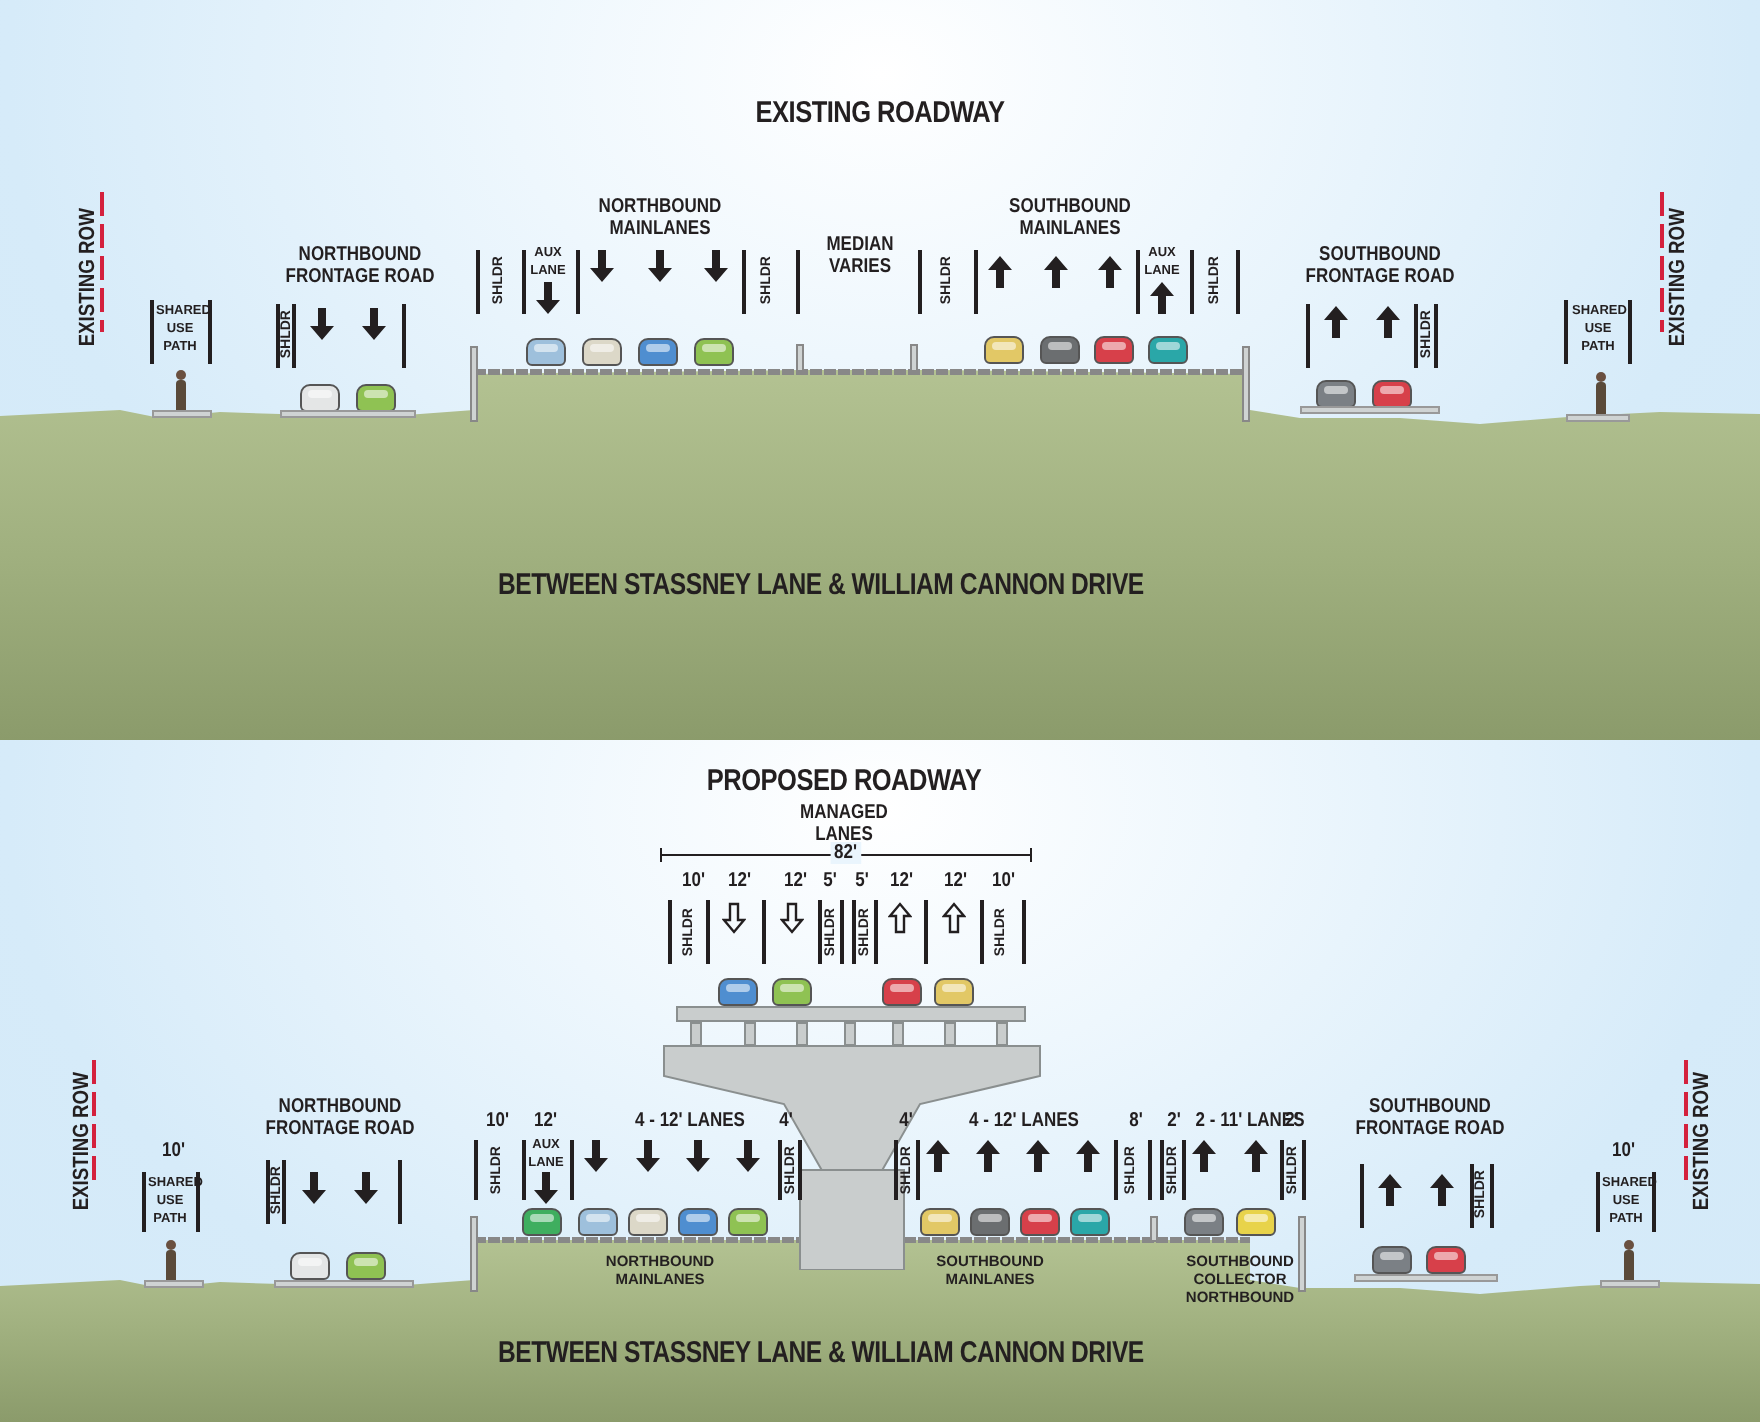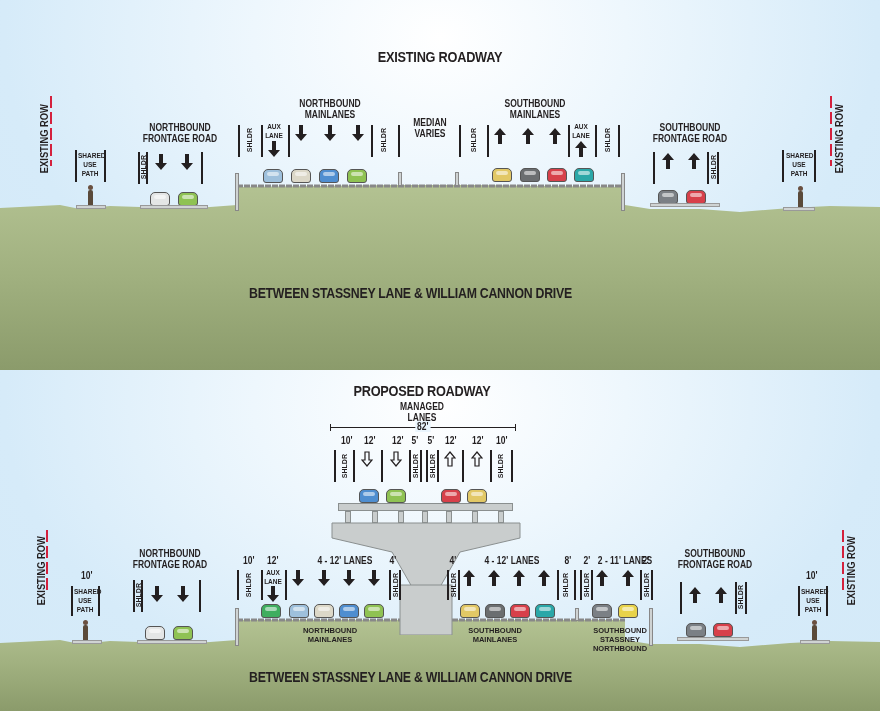--- a/index.html
+++ b/index.html
@@ -385,21 +385,21 @@
   <div class="vtext" style="left:643px;top:203px;">SHLDR</div>
   <div class="vline" style="left:651px;top:200px;height:30px;"></div>
 
   <div class="post" style="left:575px;top:238px;height:13px;"></div>
   <div class="car" style="left:592px;top:234px;background:#7b8085;"></div>
   <div class="car" style="left:618px;top:234px;background:#e8d34a;"></div>
   <div class="post" style="left:649px;top:238px;height:38px;"></div>
 
   <div class="lbl-sm" style="left:585px;top:256px;width:70px;font-size:7.5px;">
     <div>SOUTHBOUND</div>
-    <div>STASSNEY</div>
+    <div>COLLECTOR</div>
     <div>NORTHBOUND</div>
   </div>
 
   <div class="lbl" style="left:670px;top:178px;width:90px;">
     <div>SOUTHBOUND</div>
     <div>FRONTAGE ROAD</div>
   </div>
   <div class="vline" style="left:680px;top:212px;height:32px;"></div>
   <svg class="arrow" style="left:689px;top:217px;" viewBox="0 0 12 16">
       <path d="M4,16 H8 V7 H12 L6,0 L0,7 H4 Z" fill="#231f20"></path>

